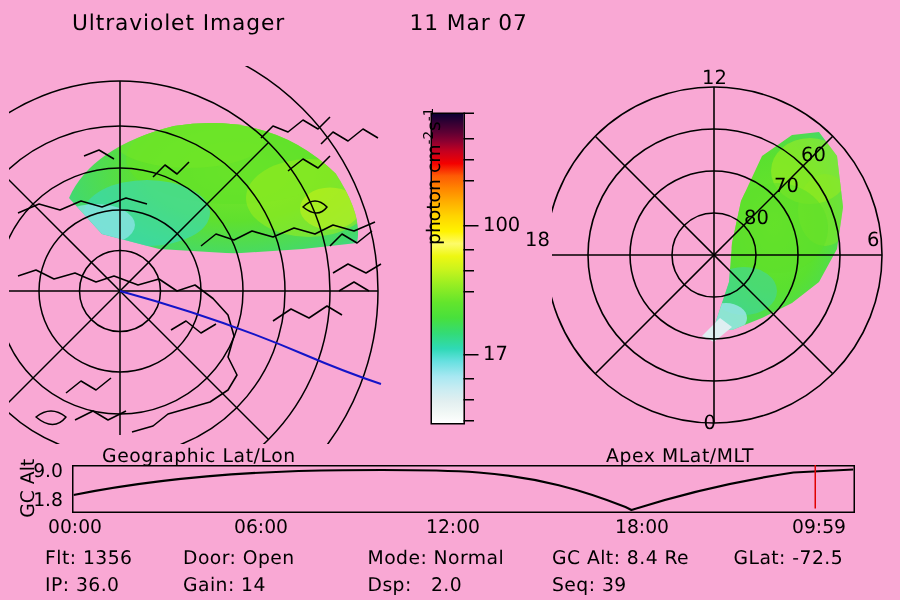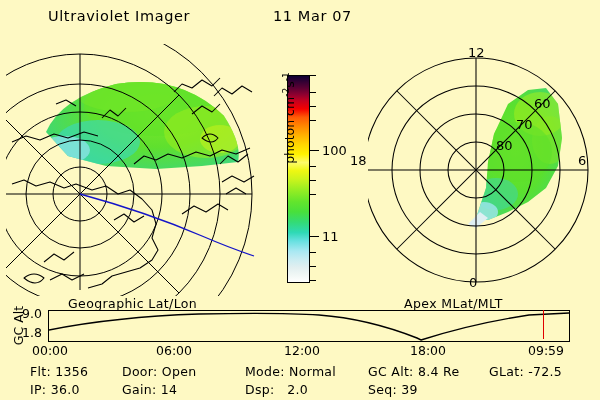--- a/index.html
+++ b/index.html
@@ -4,21 +4,21 @@
 <style>
   html, body {
     margin: 0;
     padding: 0;
     background: #ffffff;
   }
   #app {
     position: relative;
     width: 600px;
     height: 400px;
-    background: #fef9c3;
+    background: #f9a8d4;
     font-family: "DejaVu Sans", sans-serif;
     color: #000000;
     overflow: hidden;
   }
 
   
   .header {
     position: absolute;
     top: 6px;
     left: 0;
@@ -285,21 +285,21 @@
     <div class="cbar-tick major" style="top:106px"></div>
     <div class="cbar-tick" style="top:122px"></div>
     <div class="cbar-tick" style="top:136px"></div>
     <div class="cbar-tick" style="top:150px"></div>
     <div class="cbar-tick major" style="top:192px"></div>
     <div class="cbar-tick" style="top:208px"></div>
     <div class="cbar-tick" style="top:222px"></div>
     <div class="cbar-tick" style="top:236px"></div>
 
     <div class="cbar-label" style="top:100px">100</div>
-    <div class="cbar-label" style="top:186px">11</div>
+    <div class="cbar-label" style="top:186px">17</div>
 
     <div id="cbar-axis-title"><span>photon cm</span><sup>-2</sup><span>s</span><sup>-1</sup></div>
   </div>
 
   <div class="panel" id="polar-panel">
     <svg id="poolar-svg" width="228" height="256" viewBox="0 0 228 256">
       <defs>
         <clipPath id="auroraClipApex">
           <path d="M 108,176 L 118,146 L 120,120 L 126,92 L 140,62 L 160,48
                    L 178,46 L 190,62 L 194,96 L 190,124 L 178,146 L 160,160

